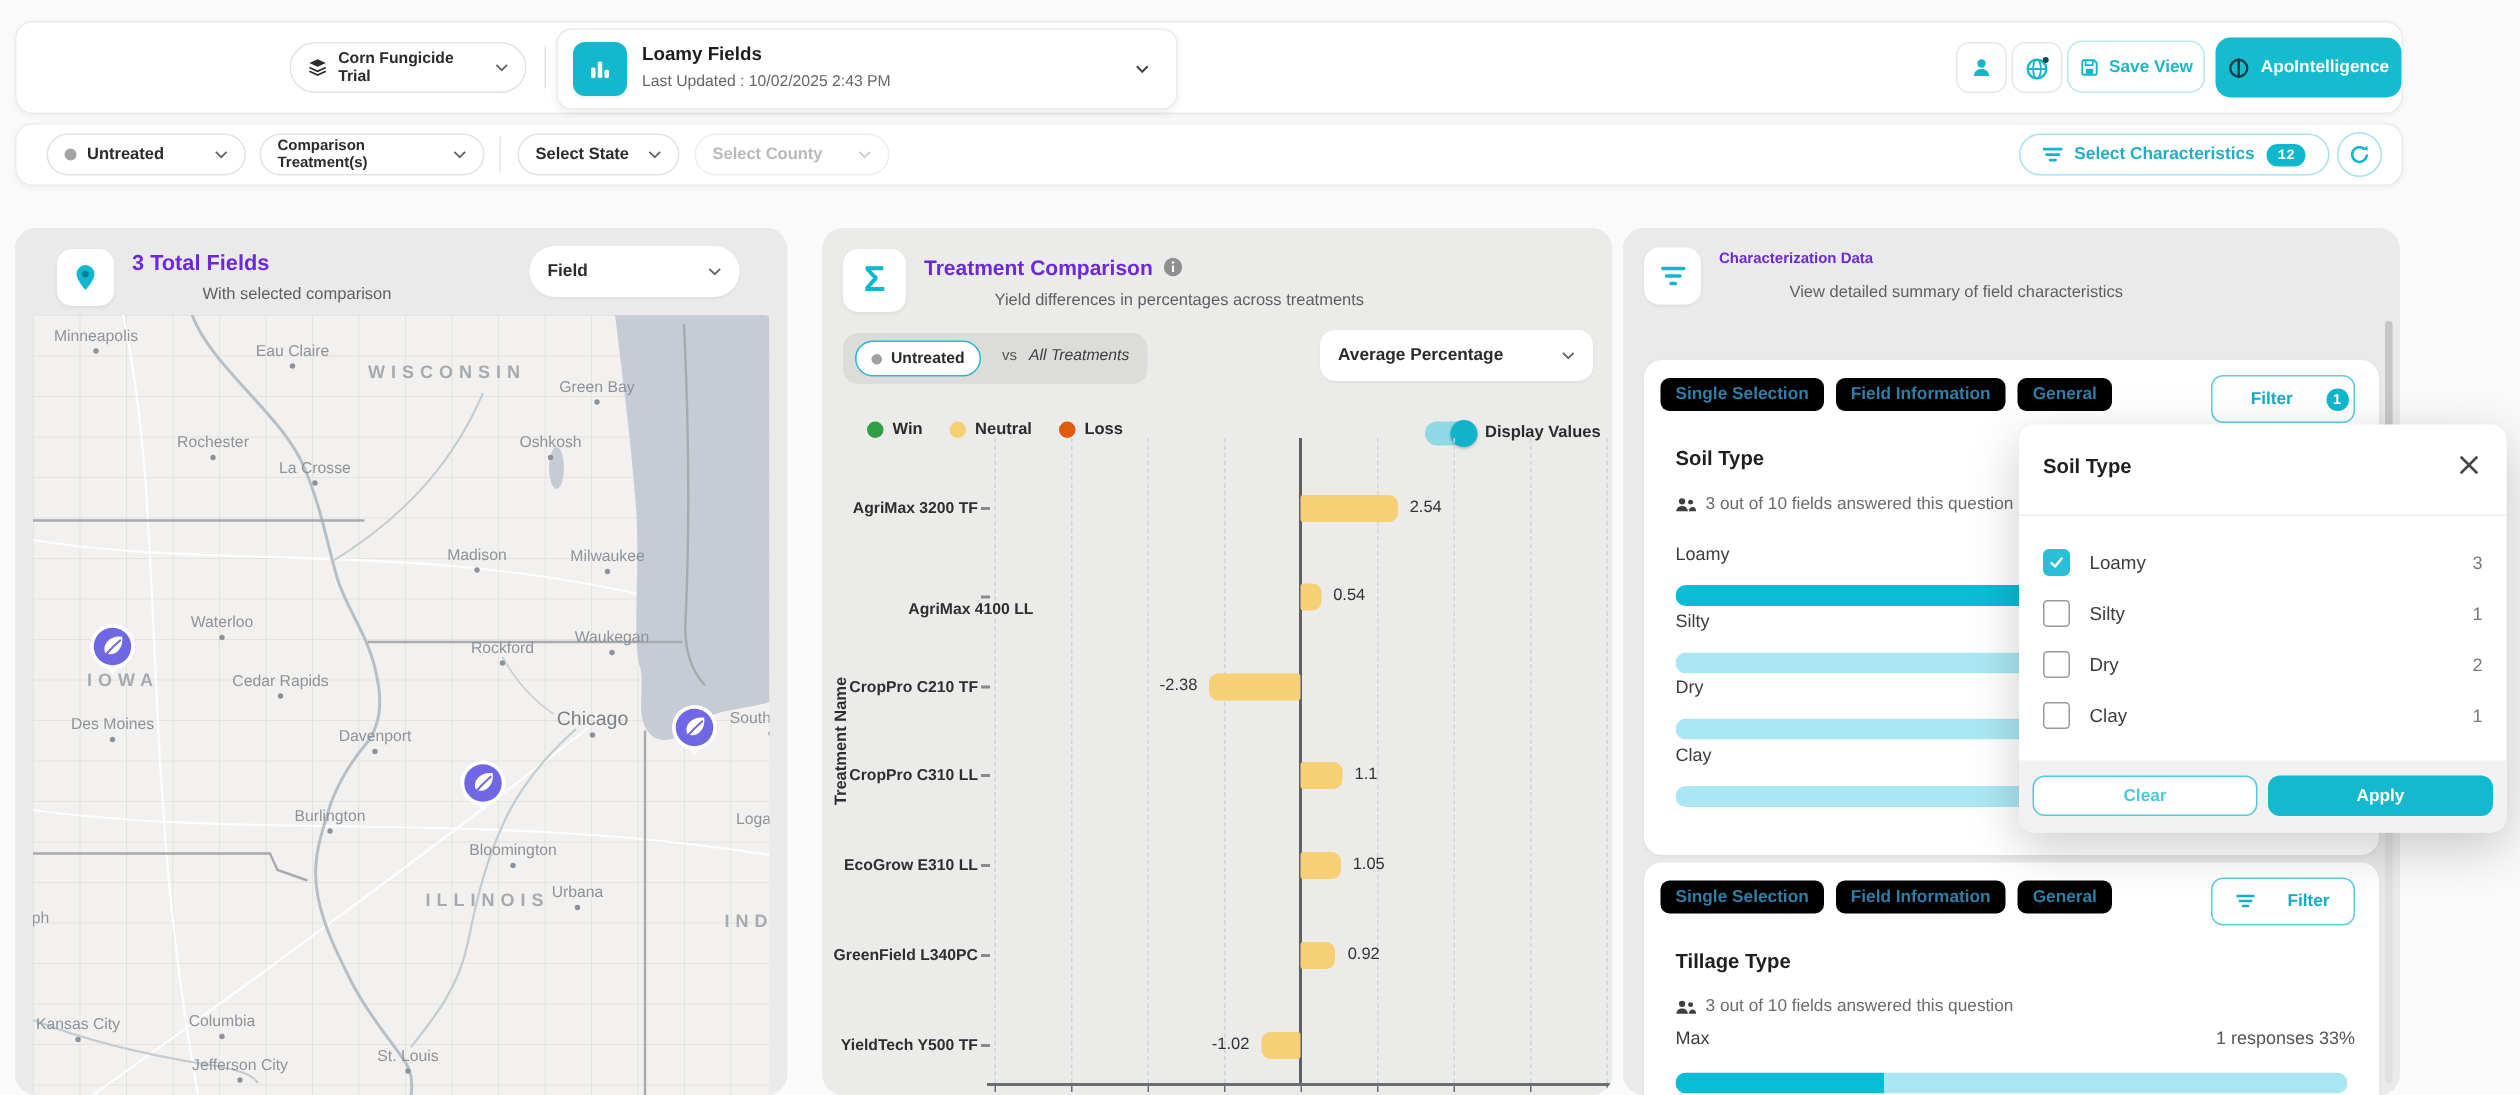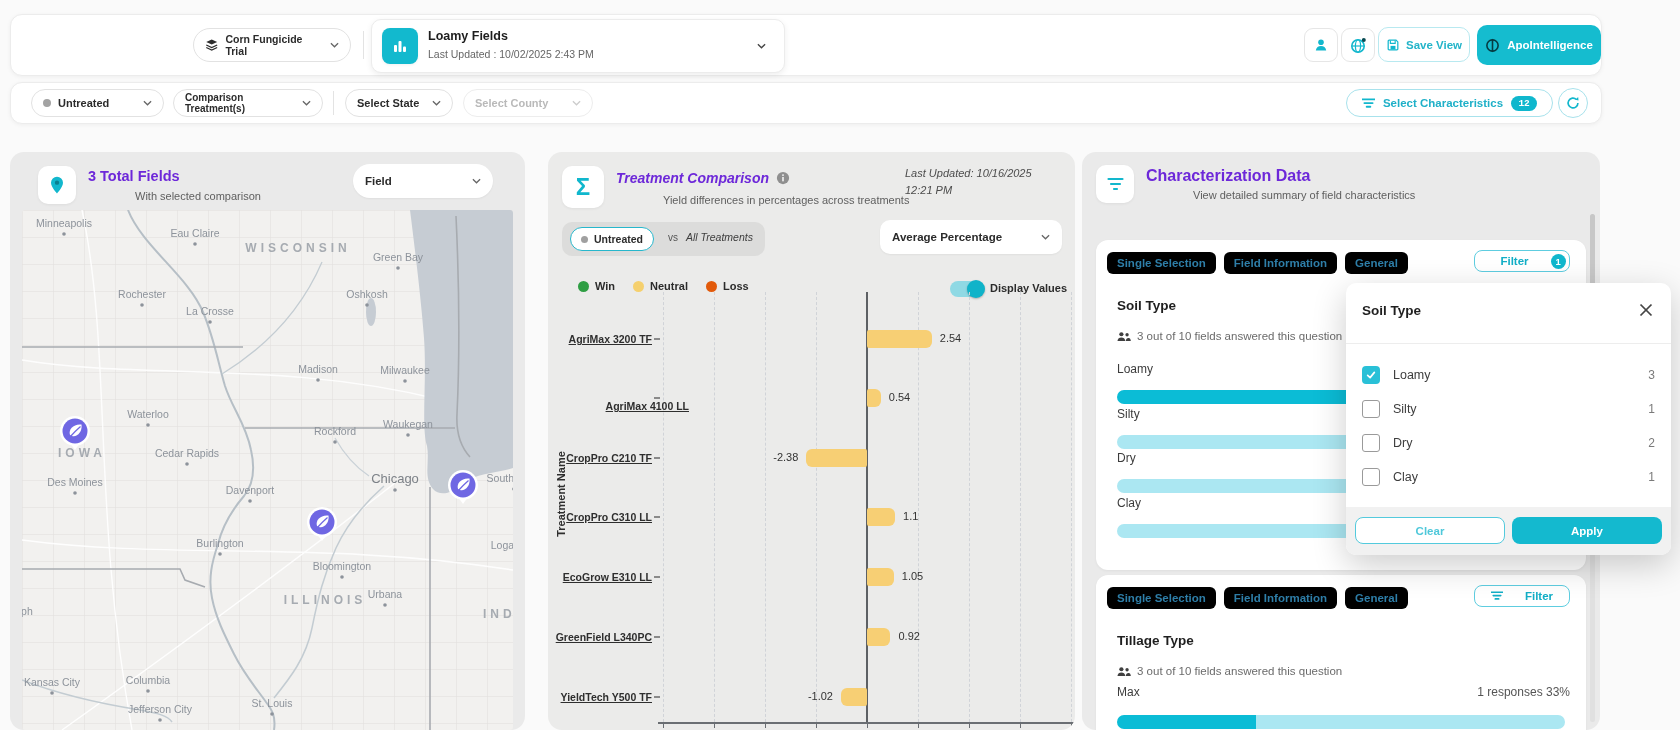--- a/index.html
+++ b/index.html
@@ -20,34 +20,34 @@
   .panel{position:absolute;top:152px;height:578px;background:#eaeaea;border-radius:14px;overflow:hidden;}
   .tile{position:absolute;background:#fff;border-radius:10px;display:flex;align-items:center;justify-content:center;
         box-shadow:0 1px 3px rgba(0,0,0,.06);}
   .ptitle{position:absolute;font-size:14.5px;font-weight:700;color:#6d28d9;}
   .psub{position:absolute;font-size:11px;color:#5f5f5f;margin-left:47px;}
   .wdrop{position:absolute;display:flex;align-items:center;background:#fff;border-radius:17px;padding:0 12px;
          font-size:11.5px;font-weight:700;color:#2b2b2b;box-sizing:border-box;box-shadow:0 1px 2px rgba(0,0,0,.05);}
   .wdrop .caret{margin-left:auto;}
   .tag{display:inline-flex;align-items:center;height:22px;padding:0 10px;border-radius:6px;background:#000000;
        color:#2e7ea8;font-size:11.5px;font-weight:700;}
-  .filterbtn{position:absolute;height:22px;display:flex;align-items:center;gap:22px;justify-content:center;
+  .filterbtn{position:absolute;height:32px;display:flex;align-items:center;gap:22px;justify-content:center;
        border:1.5px solid #5ecde0;border-radius:8px;background:#fff;color:#12aec6;font-size:11.5px;font-weight:600;
        padding:0 10px;box-sizing:border-box;}
   .badge{min-width:15px;height:15px;border-radius:8px;background:#0fb7cd;color:#fff;font-size:9.5px;font-weight:700;
        display:inline-flex;align-items:center;justify-content:center;padding:0 4px;box-sizing:border-box;}
   .q-title{position:absolute;font-size:13.5px;font-weight:700;color:#1f1f1f;}
   .answered{position:absolute;display:flex;align-items:center;gap:6px;font-size:11.5px;color:#6b6b6b;}
   .bar-label{position:absolute;font-size:12px;color:#3c3c3c;}
   .hbar{position:absolute;height:14px;border-radius:7px;overflow:hidden;display:flex;}
   .gridline{position:absolute;top:0;bottom:0;width:0;border-left:1px dashed #d0d3d8;}
   .zeroline{position:absolute;top:0;bottom:18px;width:2px;background:#5d6064;}
   .chart-bar{position:absolute;height:18px;background:#f7cf74;}
   .chart-cat{position:absolute;width:104px;text-align:left;font-size:10.5px;font-weight:700;color:#2e2e2e;
-             line-height:1.15;text-decoration:underline;}
+             line-height:1.15;}
   .chart-val{position:absolute;font-size:11px;color:#333;}
   .tick{position:absolute;width:6px;height:1.5px;background:#8a8a8a;}
   .legend-item{display:flex;align-items:center;gap:6px;font-size:11px;font-weight:700;color:#2b2b2b;}
   .legend-dot{width:11px;height:11px;border-radius:50%;}
   .toggle{position:absolute;width:34px;height:16px;border-radius:8px;background:#8fd9e4;}
   .toggle .knob{position:absolute;right:-1px;top:-1px;width:18px;height:18px;border-radius:50%;background:#10b3c9;
         box-shadow:0 1px 2px rgba(0,0,0,.25);}
   #filter-popup{position:absolute;left:1346px;top:283px;width:325px;height:272px;background:#fff;border-radius:10px;
         box-shadow:0 10px 34px rgba(0,0,0,.20);z-index:50;}
   .popt-row{position:absolute;left:16px;right:16px;height:22px;display:flex;align-items:center;gap:13px;}
@@ -295,33 +295,29 @@
           <path d="M-5.5 6.5 C-2 2.5 1.5 -1 5.5 -4.5" stroke="#6f67e3" stroke-width="1.3" fill="none"></path>
         </g>
       </g>
   </svg>
 </section>
 
 <section class="panel" style="left:548px;width:527px;background:#ebebea;">
   <div class="tile" style="left:14px;top:14px;width:42px;height:42px;">
     <span style="color:#10b7cd;font-size:24px;font-weight:700;line-height:1;">Σ</span>
   </div>
-  <div class="ptitle" style="left:68px;top:18px;font-size:14px;display:flex;align-items:center;gap:7px;font-style:italic;">
+  <div class="ptitle" style="left:68px;top:18px;font-size:14px;display:flex;align-items:center;gap:7px;">
     <span>Treatment Comparison</span>
     <svg width="14" height="14" viewBox="0 0 16 16">
         <circle cx="8" cy="8" r="7" fill="#8f8f8f"></circle>
         <rect x="7.2" y="6.8" width="1.6" height="5" fill="#fff"></rect>
         <circle cx="8" cy="4.6" r="1" fill="#fff"></circle>
       </svg>
   </div>
   <div class="psub" style="left:68px;top:42px;">Yield differences in percentages across treatments</div>
-  <div class="abs mono-it" style="left:357px;top:13px;width:160px;font-size:11px;color:#4c4c4c;line-height:1.55;">
-    <div>Last Updated: 10/16/2025</div>
-    <div>12:21 PM</div>
-  </div>
 
   <div class="abs" style="left:14px;top:70px;width:203px;height:34px;background:#dcdcdb;border-radius:10px;">
     <div class="abs" style="left:8px;top:5px;height:24px;padding:0 10px;background:#fff;border:1.5px solid #27b7cc;border-radius:13px;display:flex;align-items:center;gap:6px;box-sizing:border-box;">
       <span style="width:7px;height:7px;border-radius:50%;background:#a0a0a0;"></span>
       <span style="font-size:10.5px;font-weight:700;color:#2b2b2b;">Untreated</span>
     </div>
     <span class="abs" style="left:106px;top:10px;font-size:10px;color:#555;">vs</span>
     <span class="abs mono-it" style="left:124px;top:9px;font-size:10.5px;color:#3d3d3d;">All Treatments</span>
   </div>
   <div class="wdrop" style="left:332px;top:68px;width:182px;height:34px;border-radius:10px;">
@@ -417,21 +413,21 @@
 </section>
 
 <section class="panel" style="left:1082px;width:518px;">
   <div class="tile" style="left:14px;top:13px;width:38px;height:38px;">
     <svg width="17" height="14" viewBox="0 0 16 14">
         <line x1="1" y1="2" x2="15" y2="2" stroke="#12b7cd" stroke-width="2.2" stroke-linecap="round"></line>
         <line x1="3.5" y1="7" x2="12.5" y2="7" stroke="#12b7cd" stroke-width="2.2" stroke-linecap="round"></line>
         <line x1="6.5" y1="12" x2="9.5" y2="12" stroke="#12b7cd" stroke-width="2.2" stroke-linecap="round"></line>
       </svg>
   </div>
-  <div class="ptitle" style="left:64px;top:15px;font-size:16px;">Characterization Data</div>
+  <div class="ptitle" style="left:64px;top:15px;font-size:10px;">Characterization Data</div>
   <div class="psub" style="left:64px;top:37px;">View detailed summary of field characteristics</div>
   <div id="char-cards">
       <div style="position: absolute; left: 14px; top: 88px; width: 490px; height: 330px; background: rgb(255, 255, 255); border-radius: 12px; box-shadow: rgba(0, 0, 0, 0.05) 0px 1px 3px;">
         <div style="position: absolute; left: 11px; top: 12px; display: flex; gap: 8px;">
           <span class="tag">Single Selection</span>
           <span class="tag">Field Information</span>
           <span class="tag">General</span>
         </div>
         <button class="filterbtn" style="left: 378px; top: 10px; width: 96px;">
           <svg width="12" height="10" viewBox="0 0 14 12">

